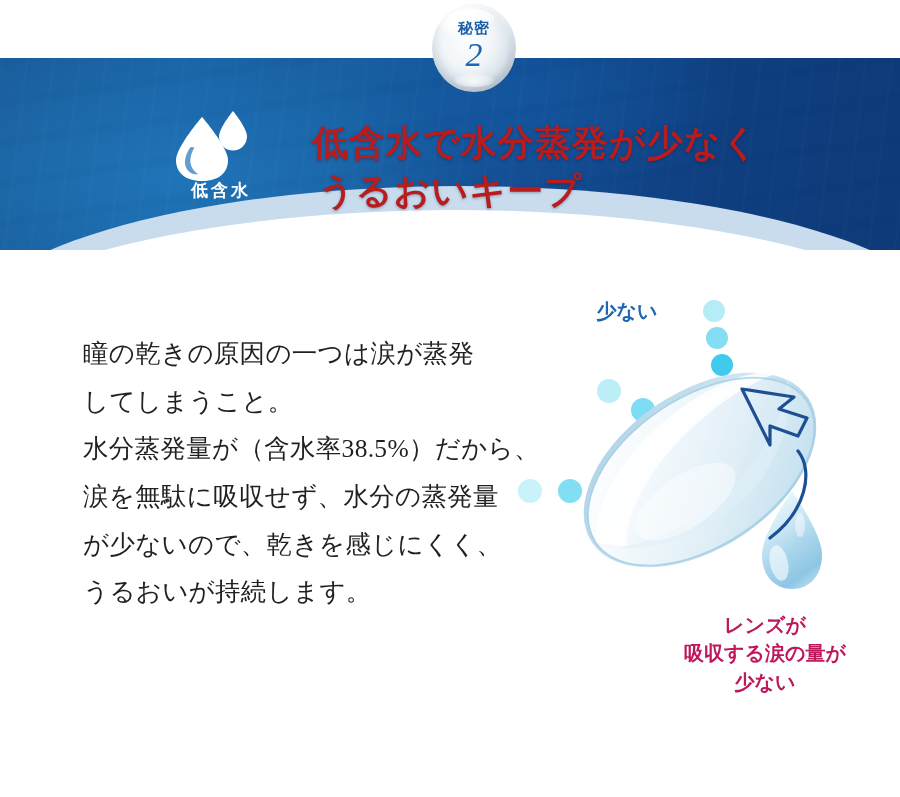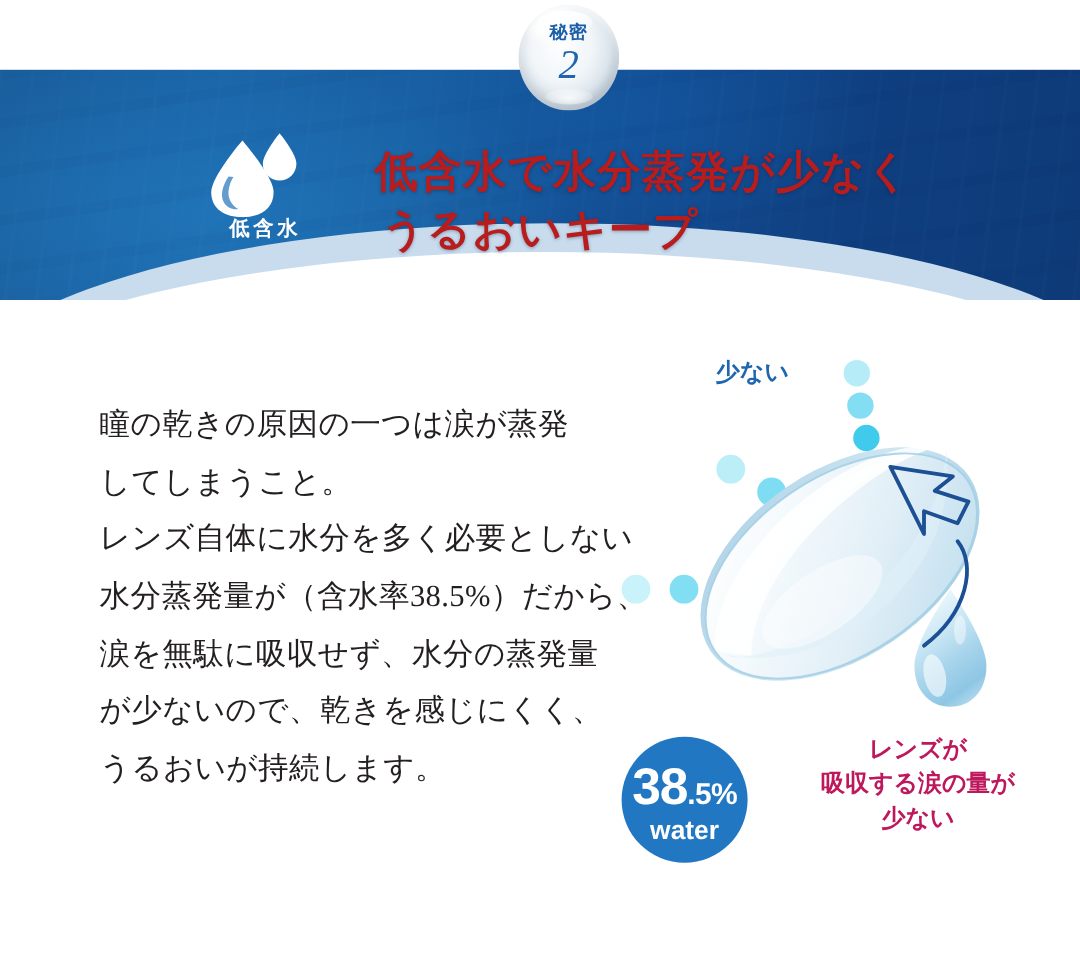--- a/index.html
+++ b/index.html
@@ -275,21 +275,20 @@
   </div>
 
   <div id="header-title">
     <div class="line1">低含水で水分蒸発が少なく</div>
     <div class="line2">うるおいキープ</div>
   </div>
 
   <div id="body-copy">
     <div>瞳の乾きの原因の一つは涙が蒸発</div>
     <div>してしまうこと。</div>
-    <div>レンズ自体に水分を多く必要としない</div>
     <div>水分蒸発量が（含水率38.5%）だから、</div>
     <div>涙を無駄に吸収せず、水分の蒸発量</div>
     <div>が少ないので、乾きを感じにくく、</div>
     <div>うるおいが持続します。</div>
   </div>
 
   <div id="illustration">
 
     <svg class="svg-layer" width="400" height="440" viewBox="0 0 400 440">
       <defs>
@@ -364,22 +363,16 @@
     <div id="label-evaporation">
       <div>少ない</div>
     </div>
 
     <div id="label-absorption">
       <div>レンズが</div>
       <div>吸収する涙の量が</div>
       <div>少ない</div>
     </div>
 
-    <div id="water-badge">
-      <span class="num-row">
-        <span class="num-big">38</span><span class="num-small">.5%</span>
-      </span>
-      <span class="word">water</span>
-    </div>
 
   </div>
 
 </div>
 
 </body></html>

